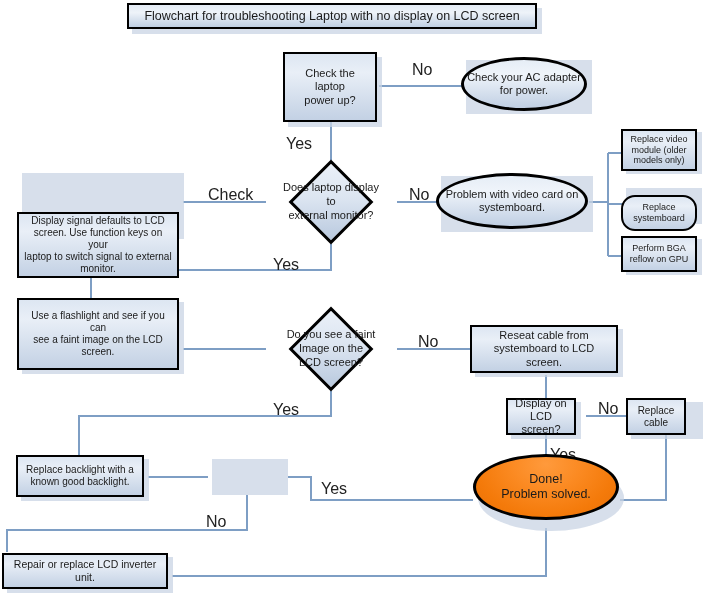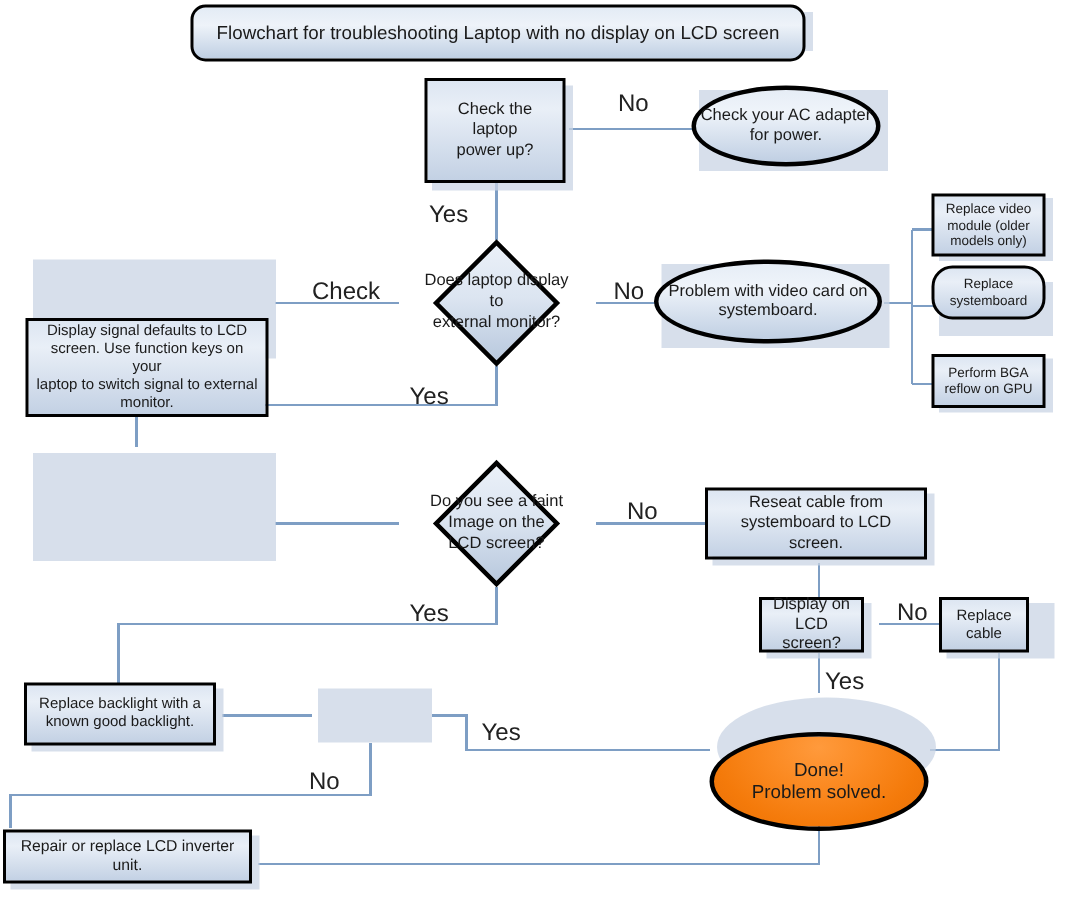--- a/index.html
+++ b/index.html
@@ -148,21 +148,21 @@
 
       <polyline points="288,477 311,477 311,500 473,500"></polyline>
 
       <polyline points="247,495 247,530 7,530 7,552"></polyline>
 
       <polyline points="172,576 546,576 546,528"></polyline>
     </g>
   </svg>
 
   <div class="shadow" style="left:132px; top:8px; width:410px; height:26px;"></div>
-  <div class="node title-box" style="left:127px; top:3px; width:410px; height:38px;border-radius:10px;">Flowchart for troubleshooting Laptop with no display on LCD screen</div>
+  <div class="node title-box" style="left:127px; top:3px; width:410px; height:26px;">Flowchart for troubleshooting Laptop with no display on LCD screen</div>
 
   <div class="shadow" style="left:288px; top:57px; width:94px; height:70px;"></div>
   <div class="node box" style="left:283px; top:52px; width:94px; height:70px;">Check the laptop
 power up?</div>
 
   <div class="shadow" style="left:466px; top:60px; width:126px; height:54px;"></div>
   <div class="node ellipse" style="left:461px; top:57px; width:126px; height:54px;">Check your AC adapter
 for power.</div>
 
   <div class="edge-label" style="left:412px; top:61px;">No</div>
@@ -183,32 +183,35 @@
   <div class="shadow" style="left:441px; top:176px; width:152px; height:56px;"></div>
   <div class="node ellipse" style="left:436px; top:173px; width:152px; height:56px;">Problem with video card on
 systemboard.</div>
 
   <div class="shadow" style="left:626px; top:132px; width:76px; height:42px;"></div>
   <div class="node box small-text" style="left:621px; top:129px; width:76px; height:42px;">Replace video
 module (older
 models only)</div>
 
   <div class="shadow" style="left:626px; top:188px; width:76px; height:36px;"></div>
-  <div class="node box small-text" style="left:621px; top:177px; width:76px; height:36px;border-radius:14px;">Replace
+  <div class="node box small-text" style="left:621px; top:195px; width:76px; height:36px;border-radius:14px;">Replace
 systemboard</div>
 
   <div class="shadow" style="left:626px; top:239px; width:76px; height:36px;"></div>
   <div class="node box small-text" style="left:621px; top:236px; width:76px; height:36px;">Perform BGA
 reflow on GPU</div>
 
   <div class="edge-label" style="left:208px; top:186px;">Check</div>
   <div class="edge-label" style="left:409px; top:186px;">No</div>
   <div class="edge-label" style="left:273px; top:256px;">Yes</div>
 
   <div class="shadow" style="left:22px; top:302px; width:162px; height:72px;"></div>
+  <div class="node box" style="left:17px; top:298px; width:162px; height:72px; font-size:10px;">Use a flashlight and see if you can
+see a faint image on the LCD
+screen.</div>
 
   <div class="diamond-wrap" style="left:301px; top:319px; width:60px; height:60px;">
     <div class="diamond-face"></div>
     <div class="diamond-label">Do you see a faint
 Image on the
 LCD screen?</div>
   </div>
 
   <div class="shadow" style="left:475px; top:329px; width:148px; height:48px;"></div>
   <div class="node box" style="left:470px; top:325px; width:148px; height:48px;">Reseat cable from
@@ -227,21 +230,21 @@
   <div class="edge-label" style="left:598px; top:400px;">No</div>
   <div class="edge-label" style="left:550px; top:446px;">Yes</div>
 
   <div class="shadow" style="left:21px; top:459px; width:128px; height:42px;"></div>
   <div class="node box" style="left:16px; top:455px; width:128px; height:42px; font-size:10px;">Replace backlight with a
 known good backlight.</div>
 
   <div class="shadow" style="left:212px; top:459px; width:76px; height:36px;"></div>
 
   <div class="shadow" style="left:478px; top:465px; width:146px; height:66px; border-radius:50%;"></div>
-  <div class="node ellipse done" style="left:473px; top:488px; width:146px; height:66px;">Done!
+  <div class="node ellipse done" style="left:473px; top:454px; width:146px; height:66px;">Done!
 Problem solved.</div>
 
   <div class="edge-label" style="left:321px; top:480px;">Yes</div>
   <div class="edge-label" style="left:206px; top:513px;">No</div>
 
   <div class="shadow" style="left:7px; top:557px; width:166px; height:36px;"></div>
   <div class="node box" style="left:2px; top:553px; width:166px; height:36px; font-size:10.5px;">Repair or replace LCD inverter unit.</div>
 
 </div>
 

